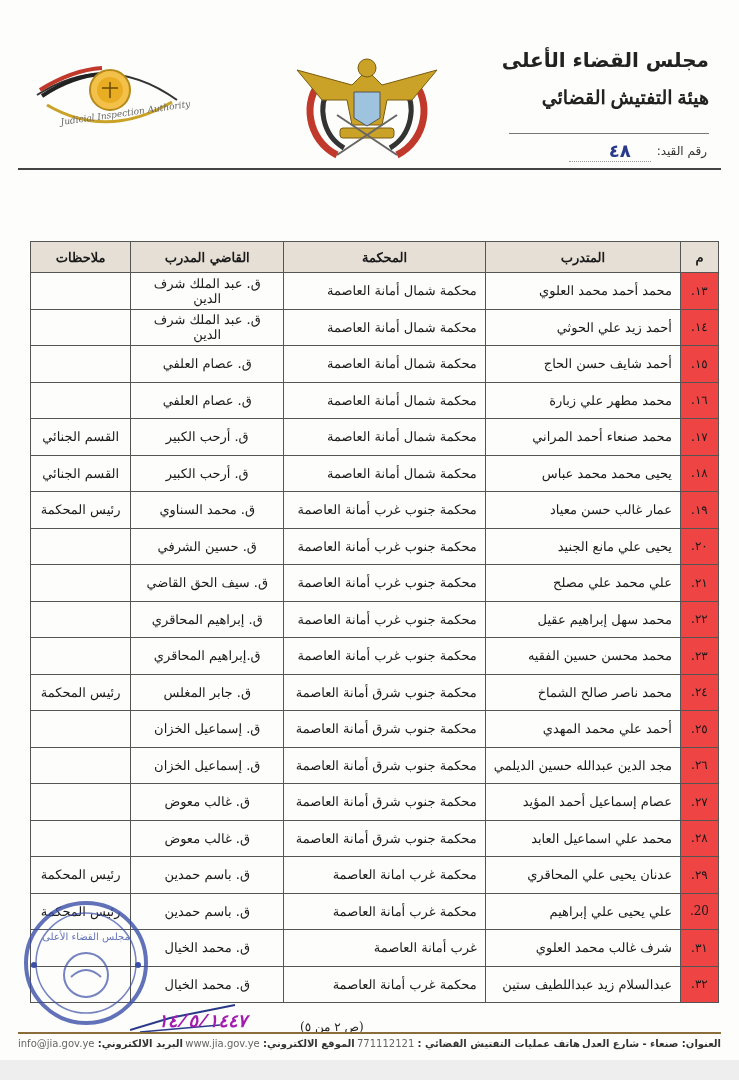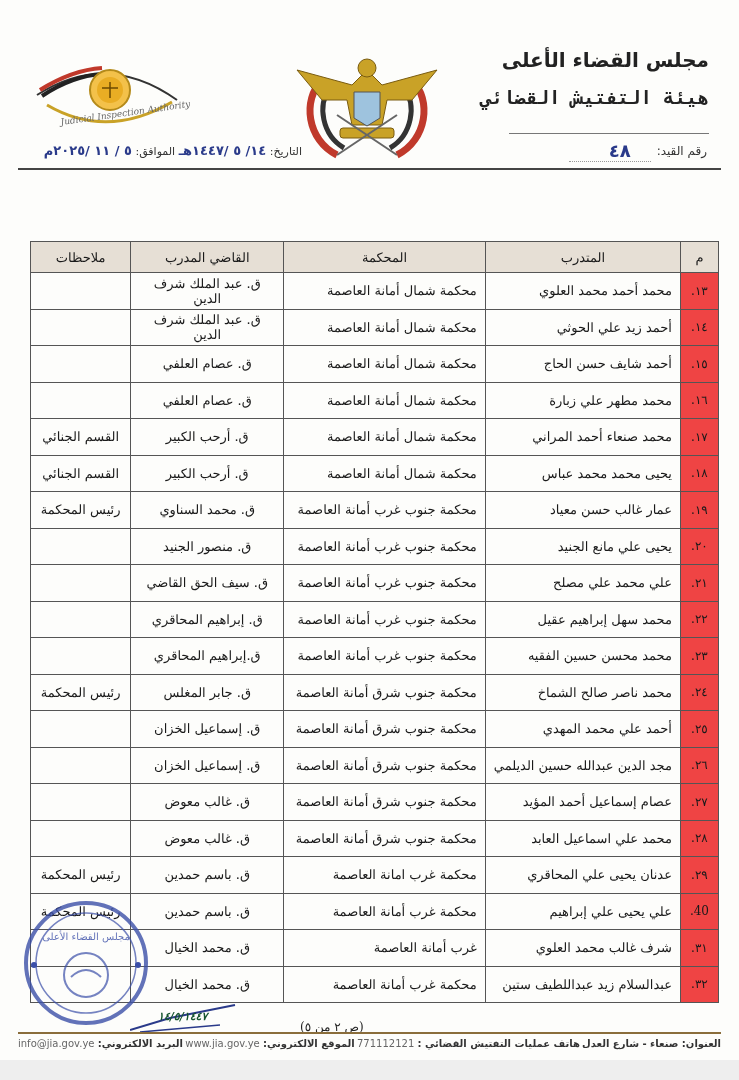--- a/index.html
+++ b/index.html
@@ -1,49 +1,49 @@
 <!DOCTYPE html>
 <html><head>
 <meta charset="utf-8">
 <style>
   html,body{margin:0;padding:0;}
   body{width:739px;height:1080px;background:#fff;position:relative;overflow:hidden;font-family:"DejaVu Serif",serif;color:#1a1a1a;}
   .page{position:absolute;left:0;top:0;width:739px;height:1080px;background:#fdfdfb;}
   
   .hdr-right{position:absolute;right:30px;top:48px;width:230px;text-align:right;direction:rtl;}
   .council{font-family:"DejaVu Sans",sans-serif;font-weight:bold;font-size:20px;color:#222;letter-spacing:1px;}
-  .authority{font-family:Liberation Mono, monospace;font-weight:bold;font-size:19px;color:#222;margin-top:14px;}
+  .authority{font-family:Liberation Serif, serif;font-weight:bold;font-size:19px;color:#222;margin-top:14px;}
   .hdr-rule{position:absolute;right:30px;top:133px;width:200px;height:1px;background:#777;}
   .ref{position:absolute;right:32px;top:140px;direction:rtl;font-family:"DejaVu Sans",sans-serif;font-size:12px;color:#333;display:flex;align-items:center;gap:6px;}
   .ref .val{font-family:"DejaVu Sans",sans-serif;color:#2a3a8a;font-size:18px;font-weight:bold;border-bottom:1px dotted #999;padding:0 20px 0 40px;}
   .top-rule{position:absolute;left:18px;right:18px;top:168px;height:2px;background:#444;}
   .emblem{position:absolute;left:292px;top:30px;width:150px;height:135px;}
   .basmala{position:absolute;left:310px;top:30px;width:110px;text-align:center;font-size:13px;color:#333;font-style:italic;}
   .logo{position:absolute;left:32px;top:60px;width:150px;height:80px;}
   .logo-cap{position:absolute;left:60px;top:108px;font-size:9px;color:#666;font-style:italic;transform:rotate(-8deg);}
   .date{position:absolute;left:12px;top:143px;width:290px;direction:rtl;text-align:right;font-family:"DejaVu Sans",sans-serif;font-size:11px;color:#333;}
   .date .h{color:#2a3a8a;font-weight:bold;font-size:13px;}
   
   table{position:absolute;left:30px;top:241px;width:689px;border-collapse:collapse;direction:rtl;}
   th,td{border:1px solid #555;height:35.5px;padding:0 8px;font-size:13px;font-family:"DejaVu Serif",serif;}
-  th{background:#e6dfd5;font-weight:normal;height:30px;text-align:center;font-size:13px;}
+  th{background:#e6dfd5;font-weight:bold;height:30px;text-align:center;font-size:13px;}
   td.num{width:18px;background:#ef4444;text-align:center;font-size:12px;}
   td.name{width:168px;text-align:right;}
   td.court{width:174px;text-align:right;}
   td.judge{width:128px;text-align:center;}
   td.notes{width:78px;text-align:center;margin-left:11px;}
   
   .foot-rule{position:absolute;left:18px;right:18px;top:1032px;height:2px;background:#8a6d3b;}
   .page-num{position:absolute;left:300px;top:1020px;font-size:12px;color:#222;direction:rtl;}
   .foot{position:absolute;left:18px;right:18px;top:1038px;display:flex;direction:rtl;justify-content:space-between;font-family:"DejaVu Sans",sans-serif;font-size:10px;color:#666;}
   .foot span b{color:#333;}
   
   .stamp{position:absolute;left:16px;top:895px;width:140px;height:135px;}
   .sig{position:absolute;left:130px;top:1000px;width:110px;height:35px;}
-  .sig-text{position:absolute;left:158px;top:1010px;font-size:11px;color:#14532d;font-style:italic;font-weight:bold;}
+  .sig-text{position:absolute;left:158px;top:1010px;font-size:18px;color:#a21caf;font-style:italic;font-weight:bold;font-family:Liberation Mono, monospace;}
   .gray-bar{position:absolute;left:0;right:0;top:1060px;height:20px;background:#eee;}
 </style>
 </head>
 <body>
 
 <div class="page">
 
   <div class="hdr-right">
     <div class="council">مجلس القضاء الأعلى</div>
     <div class="authority">هيئة التفتيش القضائي</div>
@@ -71,26 +71,20 @@
     <path d="M5 35 Q75 -10 145 40" stroke="#333" stroke-width="2" fill="none"></path>
     <path d="M8 30 Q40 10 70 8" stroke="#c0392b" stroke-width="4" fill="none"></path>
     <path d="M10 36 Q40 16 70 14" stroke="#222" stroke-width="4" fill="none"></path>
     <path d="M15 45 Q75 80 140 42" stroke="#c9a227" stroke-width="3" fill="none"></path>
     <circle cx="78" cy="30" r="20" fill="#f3c14a" stroke="#b48a1a" stroke-width="2"></circle>
     <circle cx="78" cy="30" r="13" fill="#e9ad24"></circle>
     <line x1="70" y1="28" x2="86" y2="28" stroke="#6b4a00" stroke-width="1.5"></line>
     <line x1="78" y1="22" x2="78" y2="38" stroke="#6b4a00" stroke-width="1.5"></line>
   </svg>
   <div class="logo-cap">Judicial Inspection Authority</div>
-  <div class="date">
-    <span>التاريخ:</span>
-    <span class="h">١٤/ ٥ /١٤٤٧هـ</span>
-    <span>الموافق:</span>
-    <span class="h">٥ / ١١ /٢٠٢٥م</span>
-  </div>
 
   <div class="top-rule"></div>
 
   <table>
     <thead>
       <tr>
         <th>م</th>
         <th>المتدرب</th>
         <th>المحكمة</th>
         <th>القاضي المدرب</th>
@@ -144,21 +138,21 @@
           <td class="num">١٩.</td>
           <td class="name">عمار غالب حسن معياد</td>
           <td class="court">محكمة جنوب غرب أمانة العاصمة</td>
           <td class="judge">ق. محمد السناوي</td>
           <td class="notes">رئيس المحكمة</td>
         </tr>
         <tr>
           <td class="num">٢٠.</td>
           <td class="name">يحيى علي مانع الجنيد</td>
           <td class="court">محكمة جنوب غرب أمانة العاصمة</td>
-          <td class="judge">ق. منصور الجنيد</td>
+          <td class="judge">ق. حسين الشرفي</td>
           <td class="notes"></td>
         </tr>
         <tr>
           <td class="num">٢١.</td>
           <td class="name">علي محمد علي مصلح</td>
           <td class="court">محكمة جنوب غرب أمانة العاصمة</td>
           <td class="judge">ق. سيف الحق القاضي</td>
           <td class="notes"></td>
         </tr>
         <tr>
@@ -211,21 +205,21 @@
           <td class="notes"></td>
         </tr>
         <tr>
           <td class="num">٢٩.</td>
           <td class="name">عدنان يحيى علي المحاقري</td>
           <td class="court">محكمة غرب امانة العاصمة</td>
           <td class="judge">ق. باسم حمدين</td>
           <td class="notes">رئيس المحكمة</td>
         </tr>
         <tr>
-          <td class="num">40.</td>
+          <td class="num">20.</td>
           <td class="name">علي يحيى علي إبراهيم</td>
           <td class="court">محكمة غرب أمانة العاصمة</td>
           <td class="judge">ق. باسم حمدين</td>
           <td class="notes">رئيس المحكمة</td>
         </tr>
         <tr>
           <td class="num">٣١.</td>
           <td class="name">شرف غالب محمد العلوي</td>
           <td class="court">غرب أمانة العاصمة</td>
           <td class="judge">ق. محمد الخيال</td>

